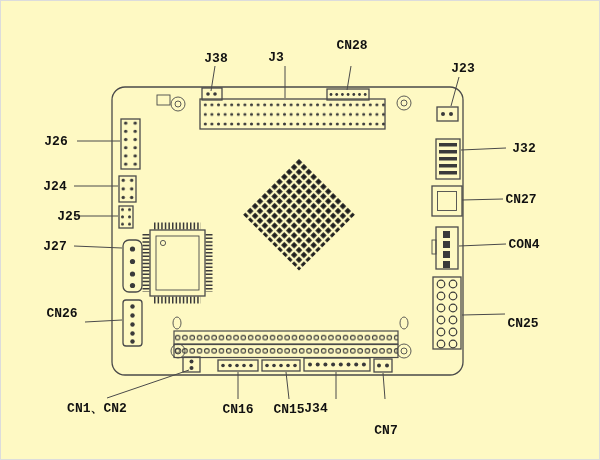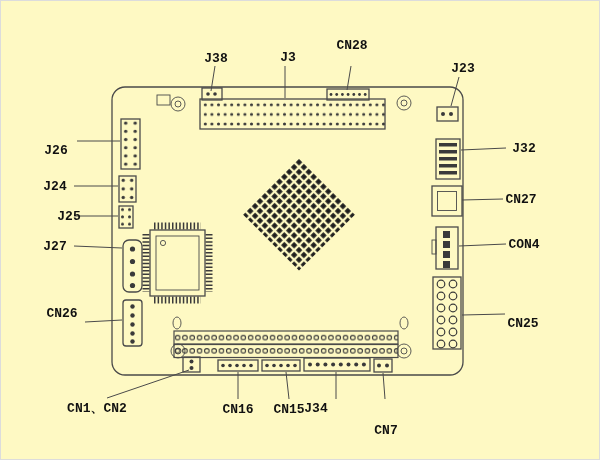--- a/index.html
+++ b/index.html
@@ -240,24 +240,24 @@
       <line class="ln" x1="336" y1="399" x2="336" y2="372"></line>
       <line class="ln" x1="385" y1="399" x2="383" y2="373"></line>
       <line class="ln" x1="506" y1="148" x2="461" y2="150"></line>
       <line class="ln" x1="503" y1="199" x2="462" y2="200"></line>
       <line class="ln" x1="506" y1="244" x2="459" y2="246"></line>
       <line class="ln" x1="505" y1="314" x2="462" y2="315"></line>
     </g>
   </svg>
 
   <div class="lbl" style="left:216px;top:58px">J38</div>
-  <div class="lbl" style="left:288px;top:57px">J3</div>
+  <div class="lbl" style="left:276px;top:57px">J3</div>
   <div class="lbl" style="left:352px;top:45px">CN28</div>
   <div class="lbl" style="left:463px;top:68px">J23</div>
-  <div class="lbl" style="left:56px;top:150px">J26</div>
+  <div class="lbl" style="left:56px;top:141px">J26</div>
   <div class="lbl" style="left:55px;top:186px">J24</div>
   <div class="lbl" style="left:69px;top:216px">J25</div>
   <div class="lbl" style="left:55px;top:246px">J27</div>
   <div class="lbl" style="left:62px;top:313px">CN26</div>
   <div class="lbl" style="left:97px;top:408px">CN1、CN2</div>
   <div class="lbl" style="left:238px;top:409px">CN16</div>
   <div class="lbl" style="left:289px;top:409px">CN15</div>
   <div class="lbl" style="left:316px;top:408px">J34</div>
   <div class="lbl" style="left:386px;top:430px">CN7</div>
   <div class="lbl" style="left:524px;top:148px">J32</div>

